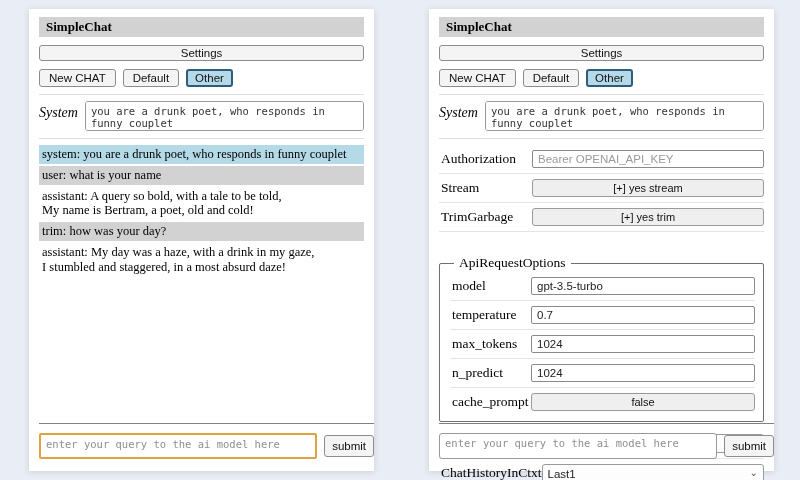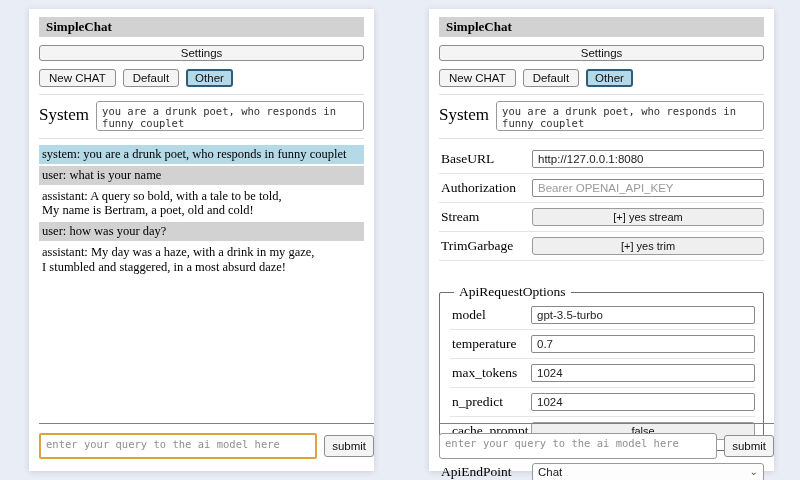--- a/index.html
+++ b/index.html
@@ -46,21 +46,21 @@
   .sessrow button.active {
     background: #b5d9e9;
     border: 2px solid #2f5d79;
     padding: 1px 7px;
   }
   hr.faint { border: none; border-top: 1px solid #dedede; margin: 7px 0 6px; }
   hr.dark  { border: none; border-top: 1px solid #808080; margin: 0 0 9px; }
 
   
   .sysrow { display: flex; align-items: flex-start; gap: 7px; margin-top: 3px; }
-  .sysrow .lbl { font-size: 17px; padding-top: 4px; }
+  .sysrow .lbl { font-size: 14px; padding-top: 4px; font-style: italic; }
   textarea {
     font-family: "DejaVu Sans Mono", monospace;
     font-size: 10.5px;
     color: #333;
     border: 1px solid #999;
     border-radius: 3px;
     padding: 3px 5px;
     resize: none;
     outline: none;
   }
@@ -167,21 +167,21 @@
     <textarea class="sys-ta" spellcheck="false" style="">you are a drunk poet, who responds in funny couplet</textarea>
   </div>
 
   <hr class="faint">
 
   <div class="msgs">
     <div class="msg role-system">system: you are a drunk poet, who responds in funny couplet</div>
     <div class="msg role-user">user: what is your name</div>
     <div class="msg role-assistant">assistant: A query so bold, with a tale to be told,
 My name is Bertram, a poet, old and cold!</div>
-    <div class="msg role-user">user: how was your day?</div>
+    <div class="msg role-user">trim: how was your day?</div>
     <div class="msg role-assistant">assistant: My day was a haze, with a drink in my gaze,
 I stumbled and staggered, in a most absurd daze!</div>
   </div>
 
   <div class="bottom">
     <hr class="dark">
     <div class="qrow">
       <textarea class="query-ta focused" spellcheck="false" placeholder="enter your query to the ai model here" style=""></textarea>
       <button class="submit-btn">submit</button>
     </div>
@@ -204,26 +204,20 @@
 
   <div class="sysrow">
     <span class="lbl">System</span>
     <textarea class="sys-ta" spellcheck="false" style="">you are a drunk poet, who responds in funny couplet</textarea>
   </div>
 
   <hr class="faint">
 
   <div class="settings">
 
-    <div class="srow">
-      <span class="lbl">BaseURL</span>
-      <span class="ctrl">
-          <input class="txt" type="text" spellcheck="false" value="http://127.0.0.1:8080" style="">
-        </span>
-    </div>
 
     <div class="srow">
       <span class="lbl">Authorization</span>
       <span class="ctrl">
           <input class="txt" type="text" spellcheck="false" placeholder="Bearer OPENAI_API_KEY" style="">
         </span>
     </div>
 
     <div class="srow">
       <span class="lbl">Stream</span>

